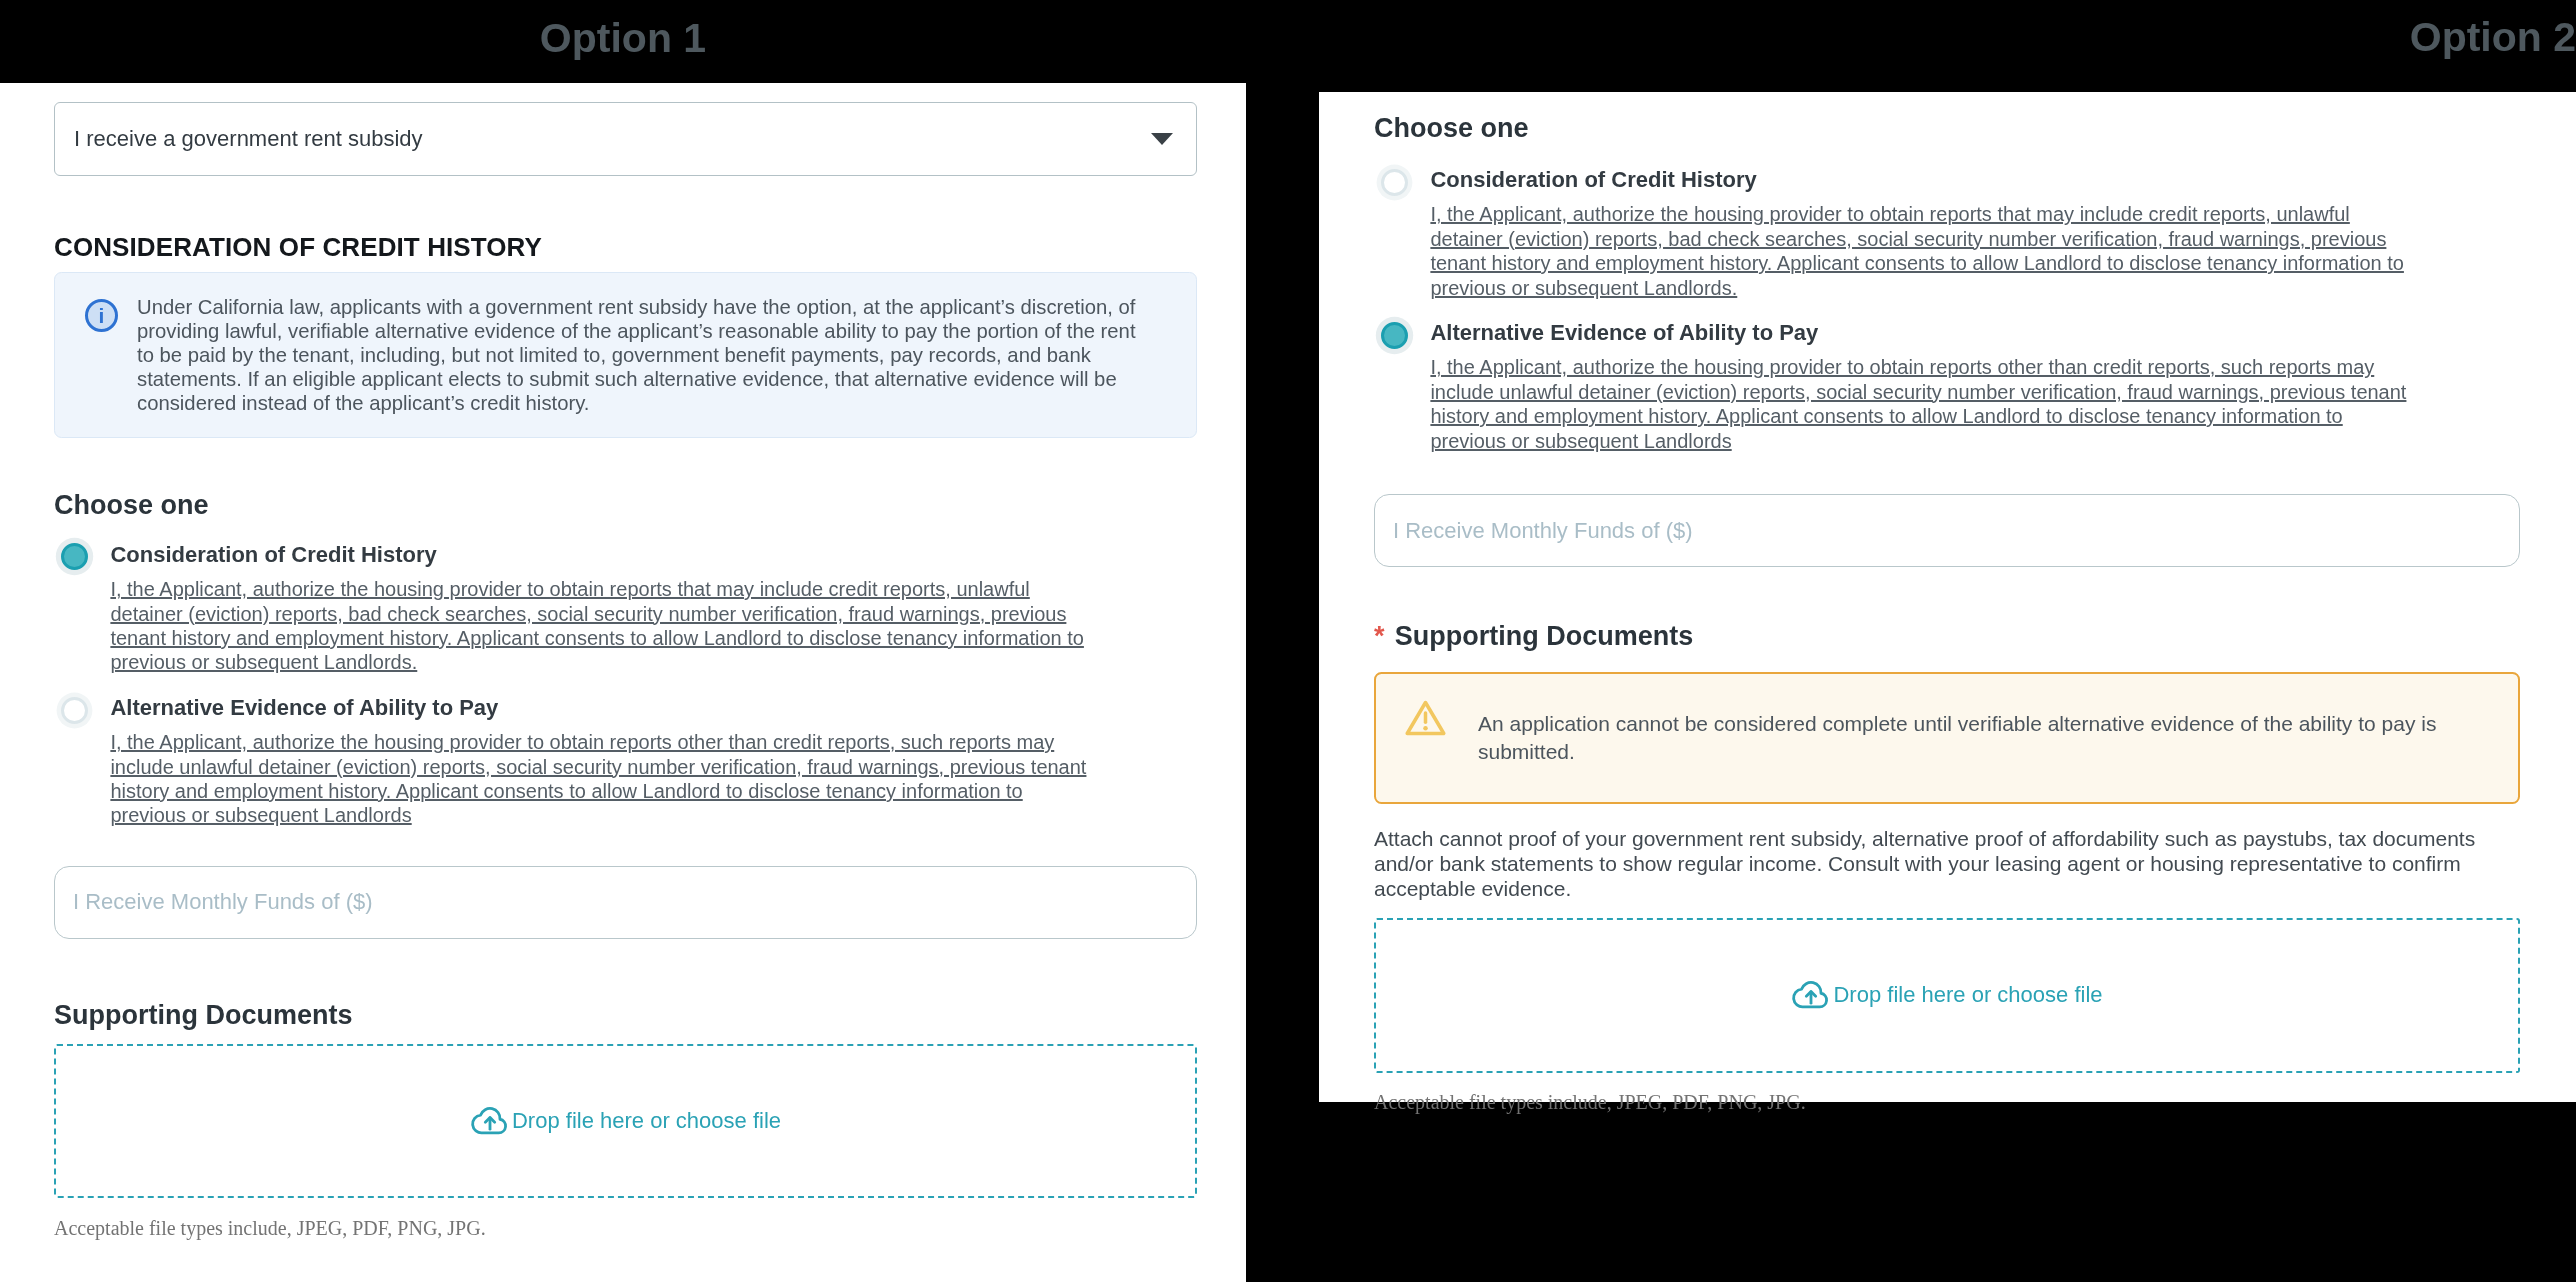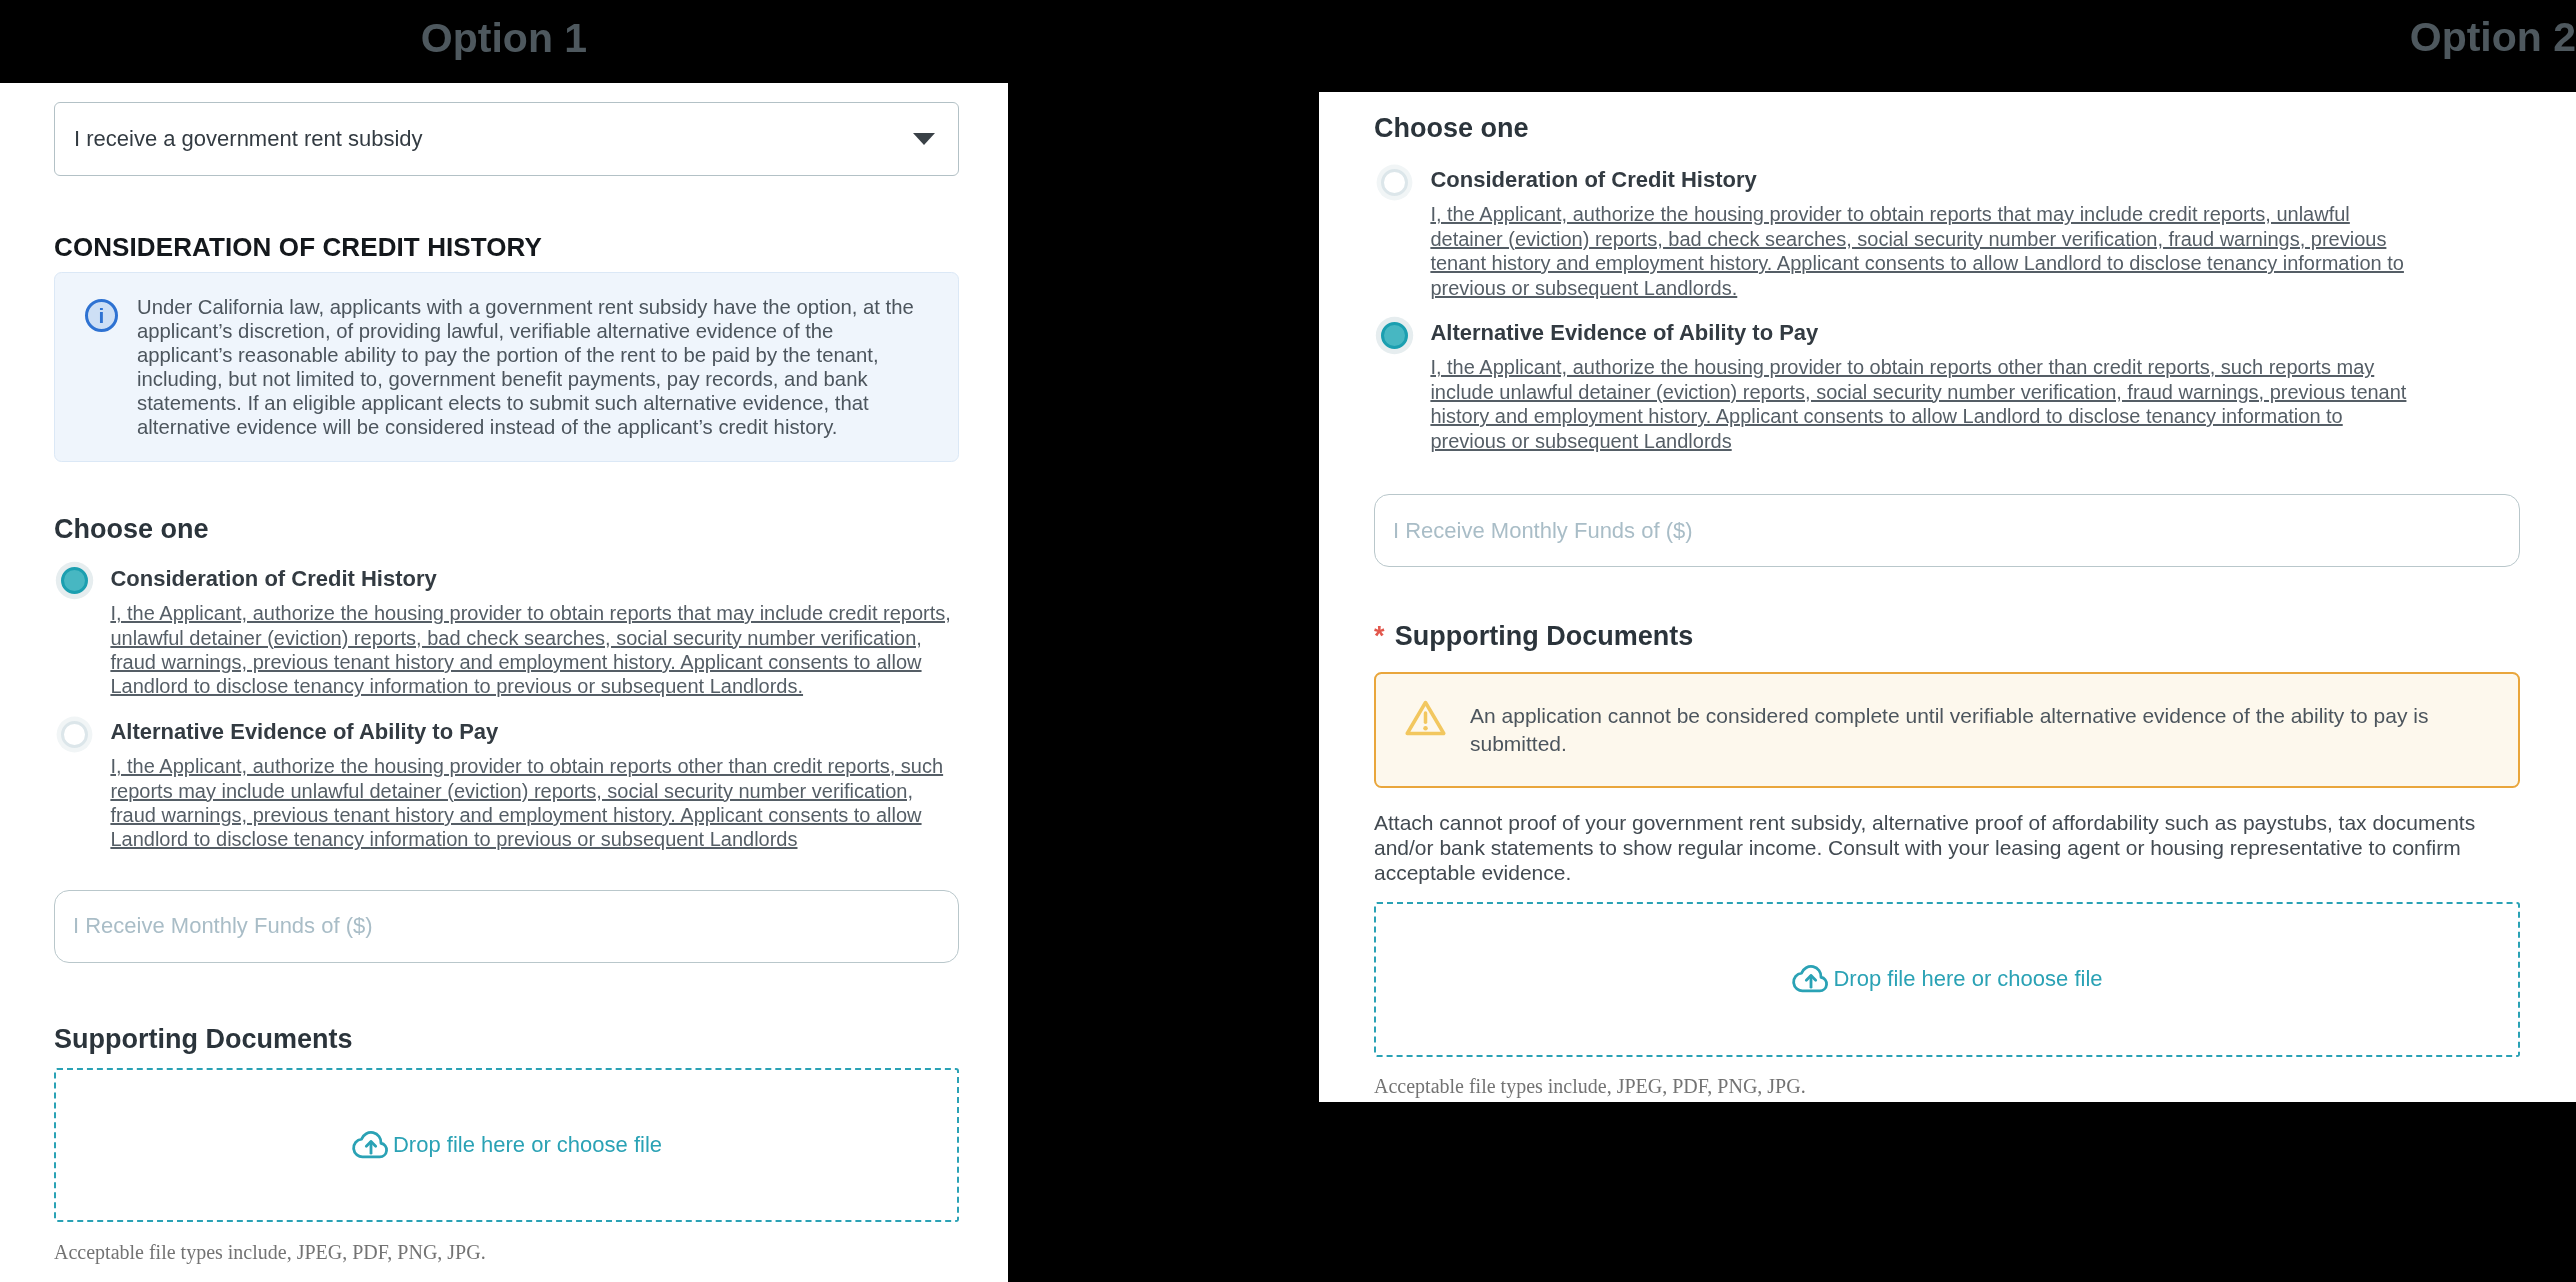--- a/index.html
+++ b/index.html
@@ -2,21 +2,21 @@
 <html style="font-size:12px"><head>
 <meta charset="utf-8">
 <style>
   * { box-sizing: border-box; }
   html,body { margin:0; padding:0; }
   body {
     width:2576px; height:1283px; position:relative; overflow:hidden;
     background:#000; font-family:"Liberation Sans", sans-serif;
   }
   .column { position:absolute; top:0; }
-  .col-1 { left:0; width:1008px; }
+  .col-1 { left:0; width:1246px; }
   .col-2 { left:1319px; width:1257px; }
 
   .panel-title {
     margin:0; text-align:center; color:#4e585e; font-weight:bold; font-size:41px;
   }
   .col-1 .panel-title { height:83px; line-height:77px; }
   .col-2 .panel-title { height:92px; line-height:74px;text-align:right; }
 
   .panel { background:#fff; width:100%; }
   .panel-1 { height:1200px; padding:18.5px 49px 0 54px; }
@@ -78,21 +78,21 @@
   .panel-1 .supporting-heading { margin-top:59px; }
   .panel-2 .supporting-heading { margin-top:52px; }
   .required-asterisk { color:#e2574c; font-size:27px; font-weight:bold; }
 
   
   .warning-box {
     margin-top:18.5px; background:#fdf8ed; border:2.2px solid #e9a63c; border-radius:7.4px;
     padding:24px 28px; display:flex; gap:19px; align-items:flex-start;
   }
   .warning-icon { flex:0 0 auto; margin-top:1.5px; }
-  .warning-text { margin:4px; font-size:21px; line-height:28px; color:#4c555d; max-width:1049px; }
+  .warning-text { margin:12px; font-size:21px; line-height:28px; color:#4c555d; max-width:1049px; }
 
   .attach-note { margin:22px 0 0; font-size:21px; line-height:25px; color:#424a51; }
 
   
   .dropzone {
     border:2.2px dashed #2aa2b5; border-radius:3px; background:#fff;
     display:flex; align-items:center; justify-content:center; gap:2px; cursor:pointer;
   }
   .panel-1 .dropzone { margin-top:12px; height:154px; }
   .panel-2 .dropzone { margin-top:17px; height:155px; }

